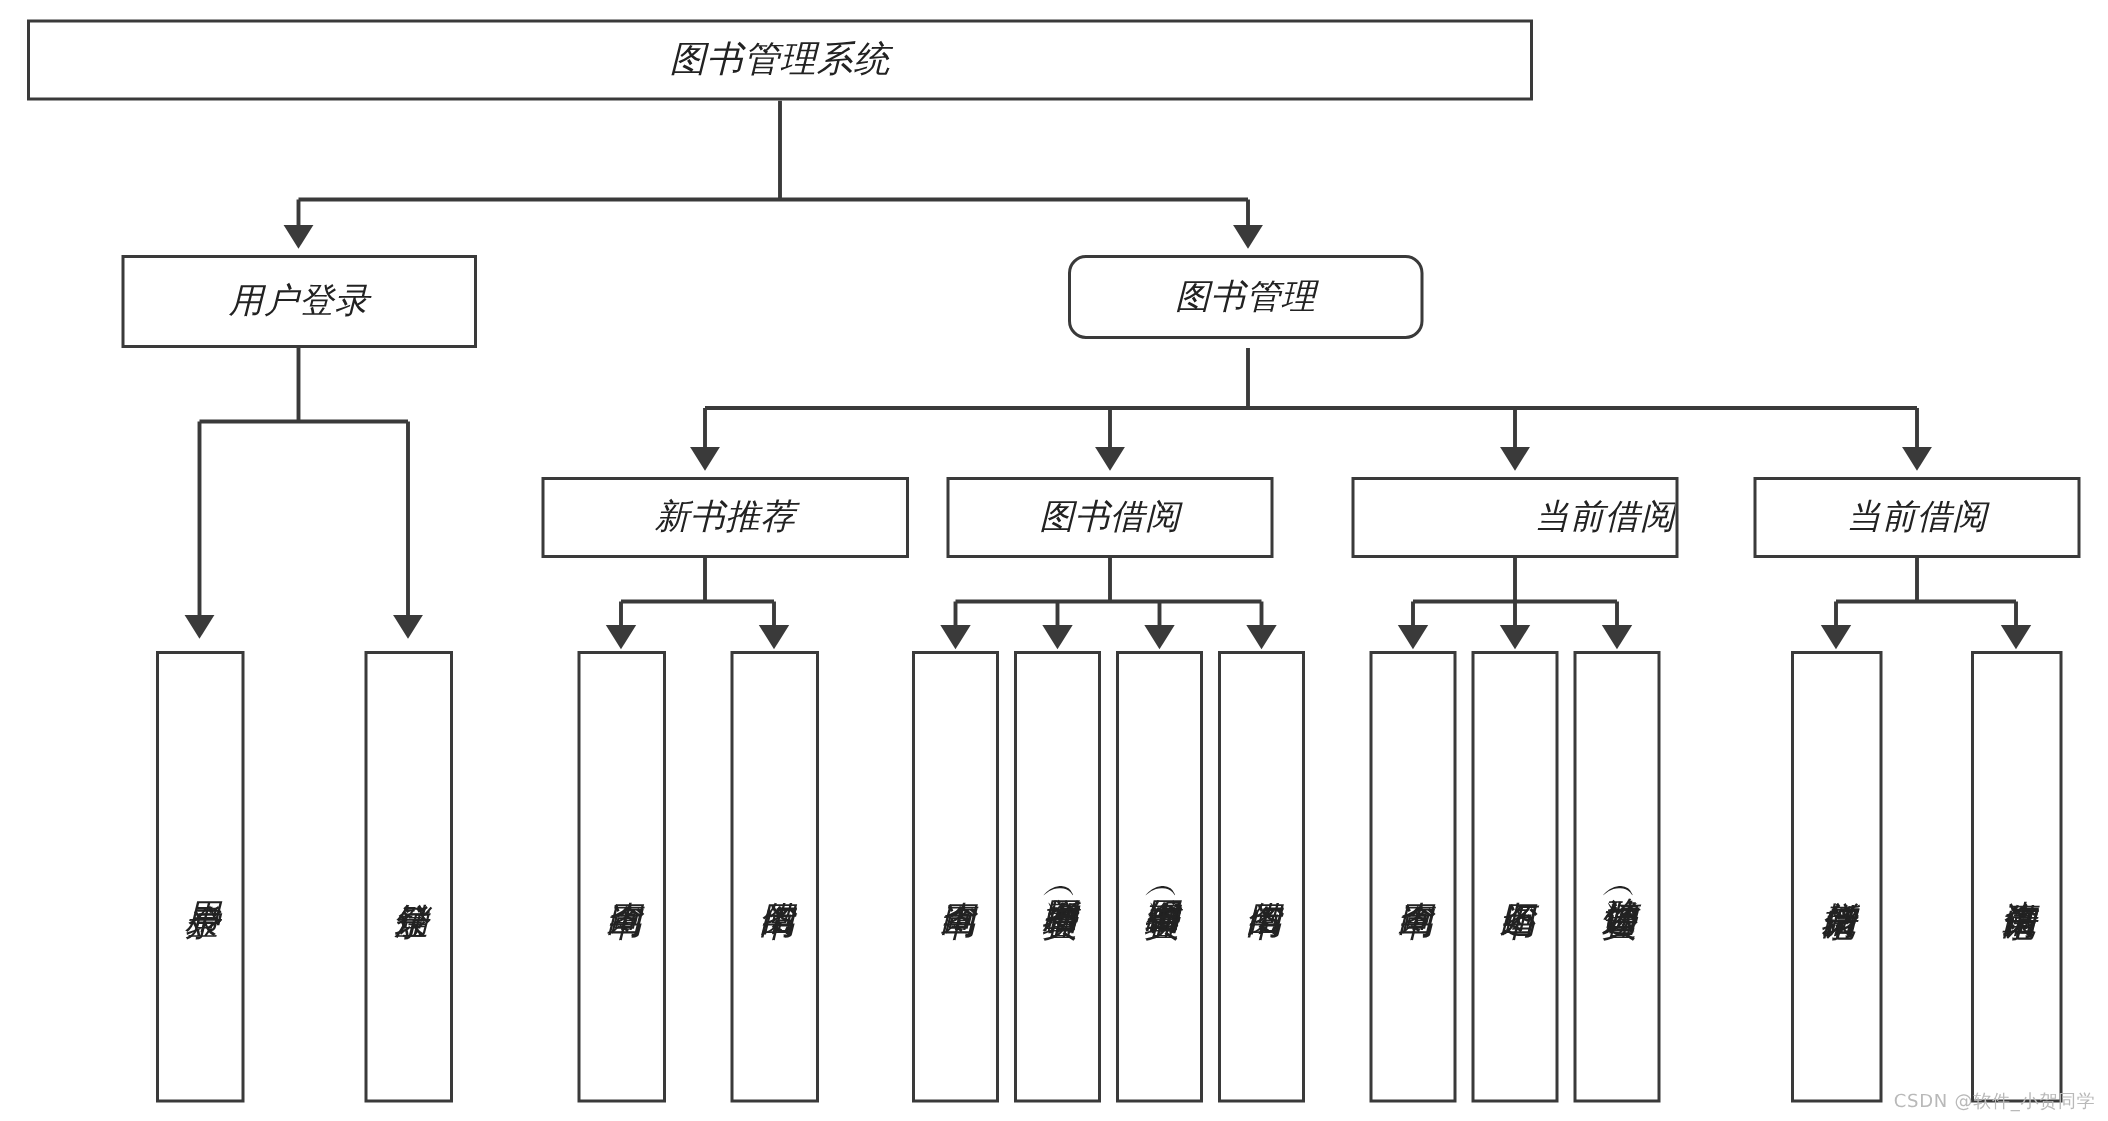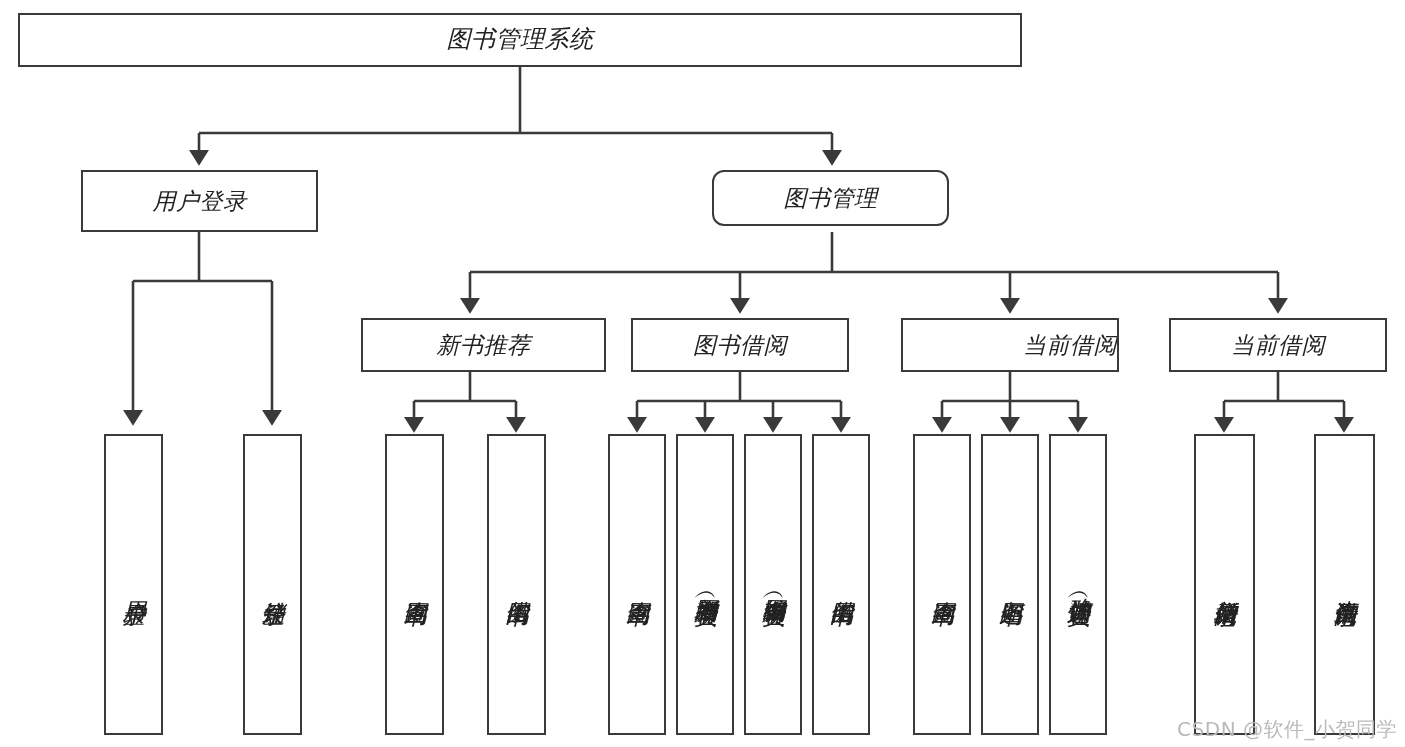--- a/index.html
+++ b/index.html
@@ -64,21 +64,21 @@
     line-height: 1.12;
     letter-spacing: 1px;
     white-space: normal;
     max-height: 268px;
     text-align: center;
   }
   #watermark {
     position: absolute;
     right: 8px;
     bottom: 4px;
-    font-size: 20px;
+    font-size: 12px;
     color: #b9b9b9;
     letter-spacing: 0.5px;
     white-space: nowrap;
     user-select: none;
   }
 </style>
 </head>
 <body>
 
 <div id="diagram-root">

